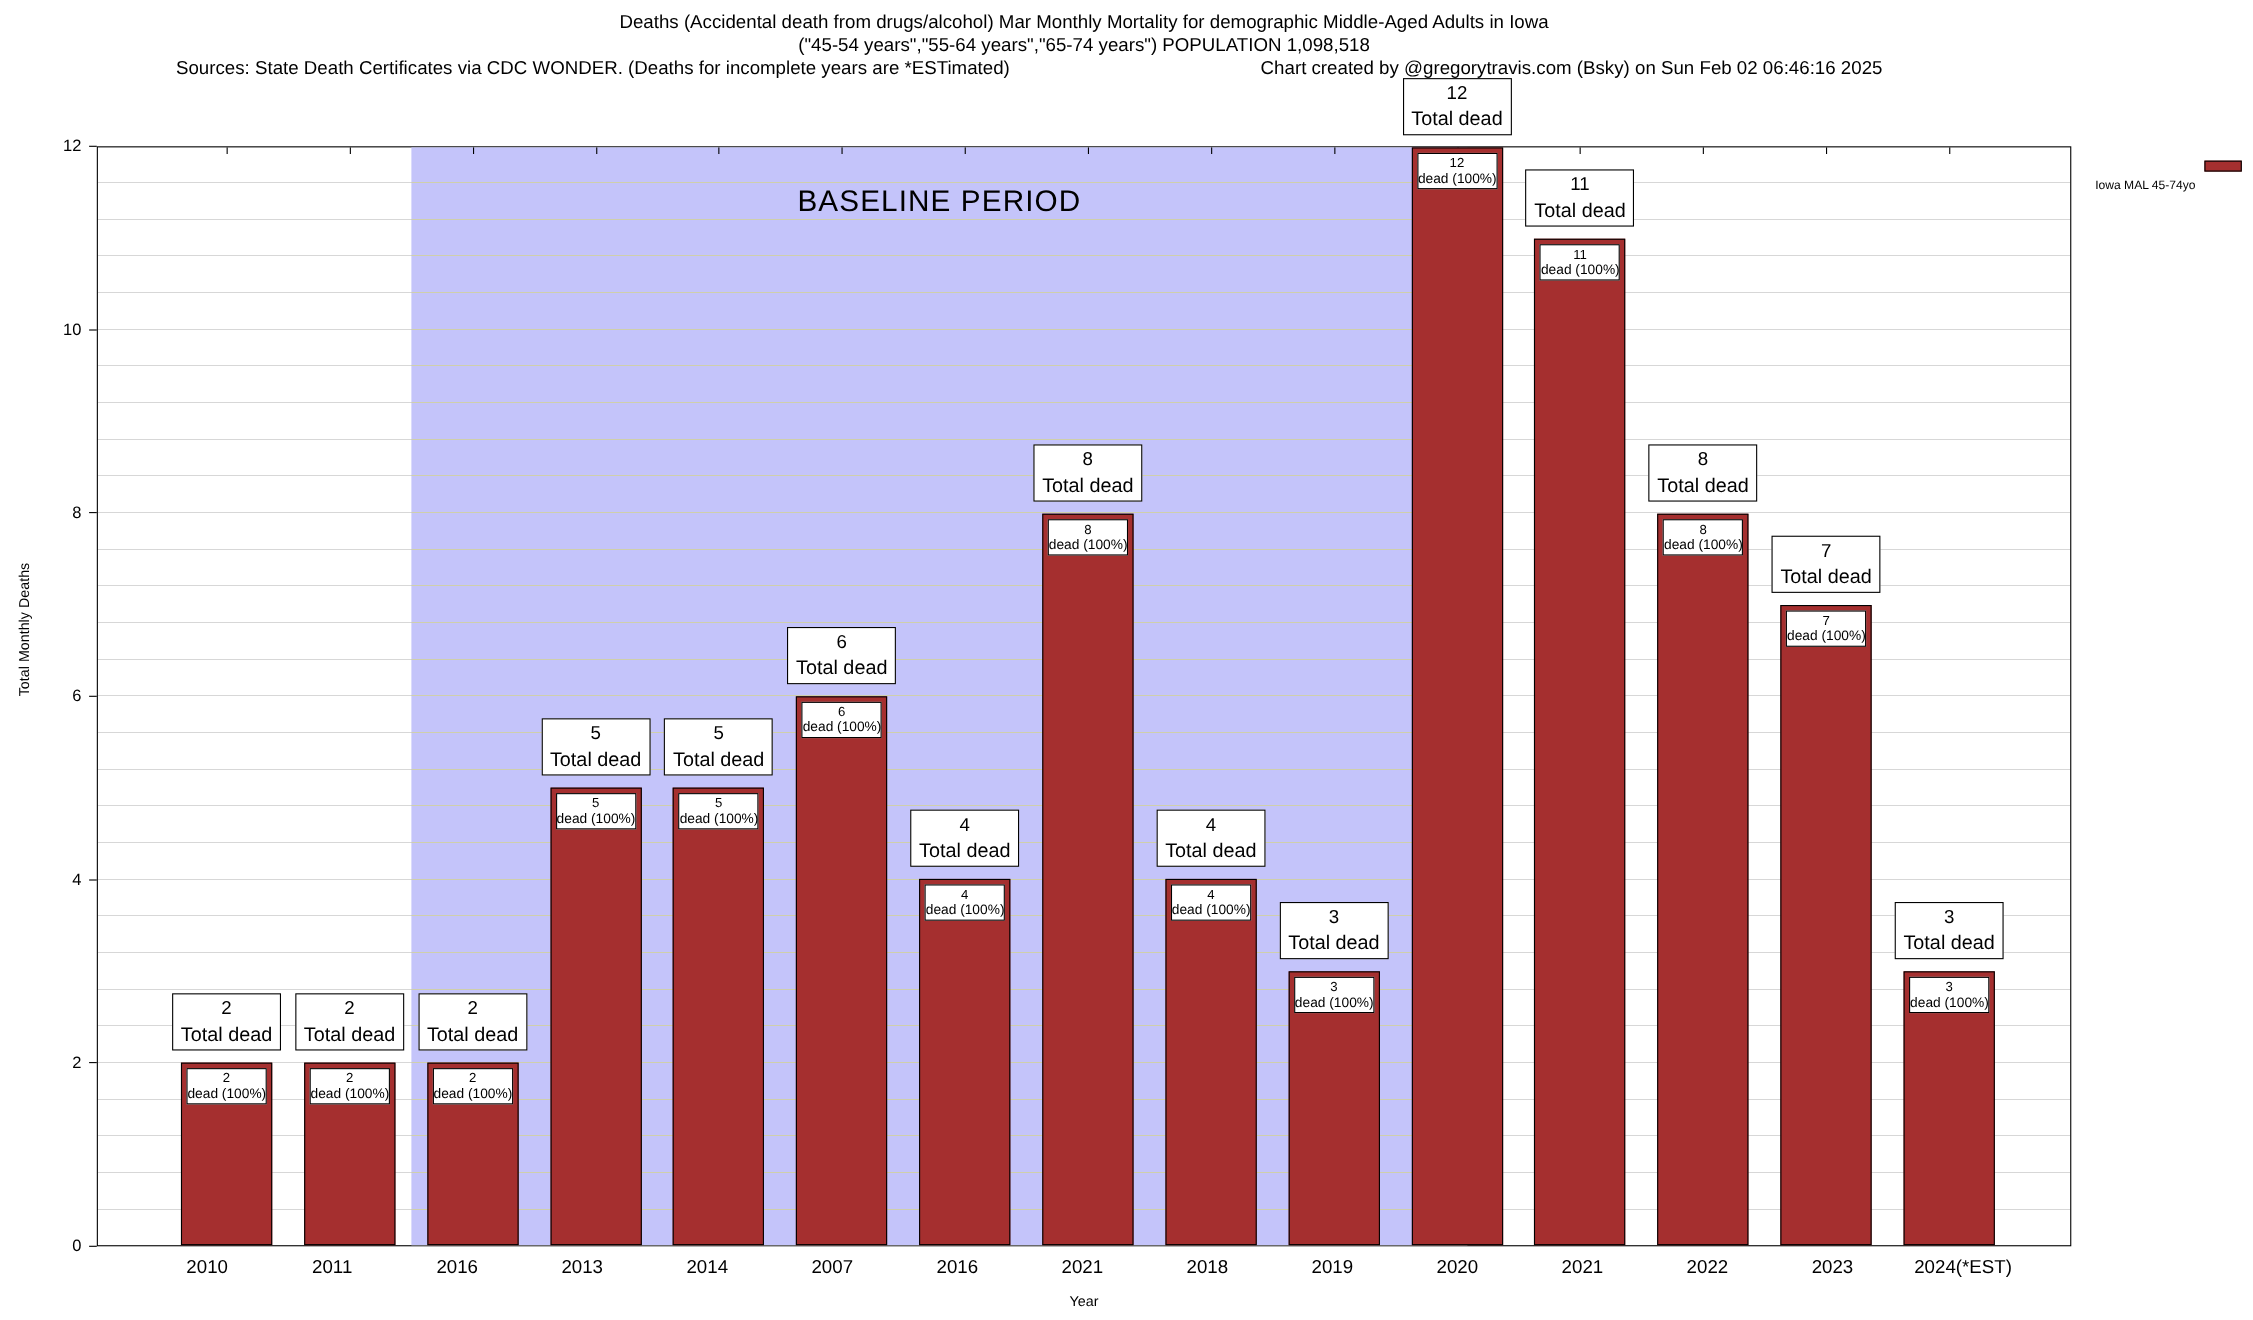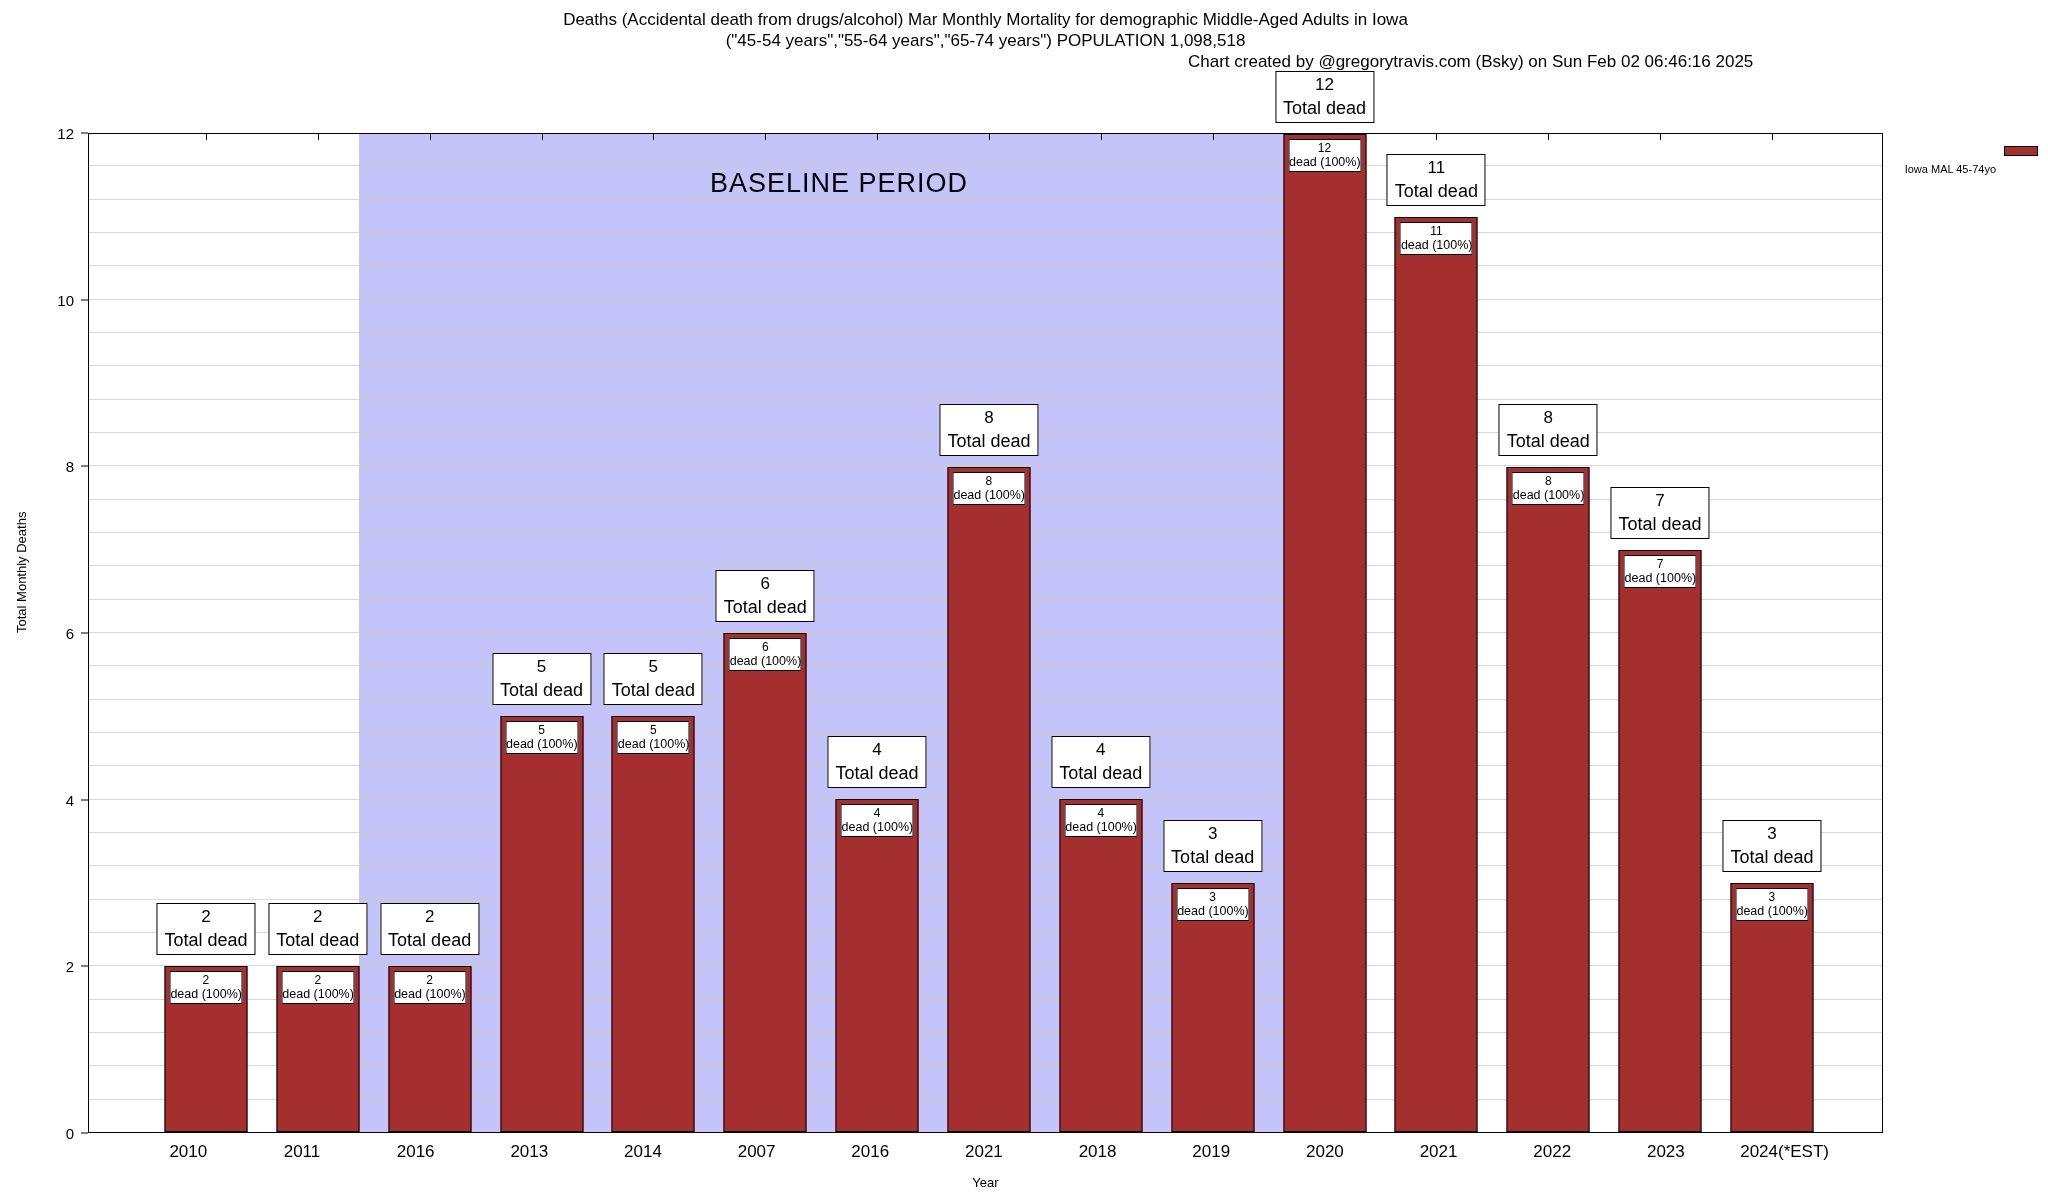--- a/index.html
+++ b/index.html
@@ -4,35 +4,35 @@
 <style>
   * { margin:0; padding:0; box-sizing:border-box; }
   html,body { background:#ffffff; }
   body { font-family:"Liberation Sans", sans-serif; color:#000; }
   #stage { position:relative; width:2048px; height:1200px; background:#fff; overflow:hidden; }
 
   
   .title-line1 { position:absolute; left:88px; top:10px; width:1795px; text-align:center; font-size:17px; }
   .title-line2 { position:absolute; left:88px; top:31px; width:1795px; text-align:center; font-size:17px; }
   .sources-line { position:absolute; left:160px; top:52px; font-size:17px; }
-  .credit-line { position:absolute; left:1188px; top:52px; font-size:17px; }
+  .credit-line { position:absolute; left:1146px; top:52px; font-size:17px; }
 
   
   .legend { position:absolute; top:127px; right:10px; display:flex; align-items:center; gap:8px; }
   .legend-label { font-size:11px;margin-top:36px; }
   .legend-swatch { width:34px; height:10px; background:#a52f2f; border:1px solid #000; }
 
   
   .y-axis-title { position:absolute; left:14px; top:633px; transform:rotate(-90deg); transform-origin:left top; font-size:13px; white-space:nowrap; width:1px; }
 
   
   .plot { position:absolute; left:88px; top:133px; width:1795px; height:1000px;
           border:1px solid #000;
           background:repeating-linear-gradient(to top, transparent 0 32.33px, #d7d7d7 32.33px 33.33px); }
-  .baseline-region { position:absolute; left:270px; top:0; width:960px; height:100%;
+  .baseline-region { position:absolute; left:285px; top:0; width:960px; height:100%;
           background:repeating-linear-gradient(to top, transparent 0 32.33px, #cfcfab 32.33px 33.33px), #c4c4fa; }
   .baseline-title { position:absolute; top:34px; left:0; width:100%; text-align:center; font-size:27px; letter-spacing:1px; }
 
   .bars-row { position:absolute; left:0; top:0; width:100%; height:100%; display:flex; padding:0 54px 0 61px; }
   .slot { position:relative; flex:1 1 0; height:100%; }
   .top-tick { position:absolute; top:0; left:50%; width:1px; height:6px; background:#000; }
   .bar { position:absolute; bottom:0; left:50%; transform:translateX(-50%); width:83px;
          background:#a52f2f; border:1px solid #000; }
   .inner-box { position:absolute; top:4px; left:4px; right:4px; background:#fff; border:1.5px solid #000;
                text-align:center; padding:1px 0 2px 0; }
@@ -51,20 +51,21 @@
   .xlabel { flex:1 1 0; text-align:center; font-size:17px; }
   .x-axis-title { position:absolute; left:88px; top:1175px; width:1795px; text-align:center; font-size:13px; }
 </style>
 </head>
 <body>
 
 <div id="stage">
 
   <div class="title-line1">Deaths (Accidental death from drugs/alcohol) Mar Monthly Mortality for demographic Middle-Aged Adults in Iowa</div>
   <div class="title-line2">("45-54 years","55-64 years","65-74 years") POPULATION 1,098,518</div>
+  <div class="sources-line">Sources: State Death Certificates via CDC WONDER. (Deaths for incomplete years are *ESTimated)</div>
   <div class="credit-line">Chart created by @gregorytravis.com (Bsky) on Sun Feb 02 06:46:16 2025</div>
 
   <div class="legend">
     <span class="legend-label">Iowa MAL 45-74yo</span>
     <span class="legend-swatch"></span>
   </div>
 
   <div class="y-axis-title">Total Monthly Deaths</div>
 
   <div class="plot">

